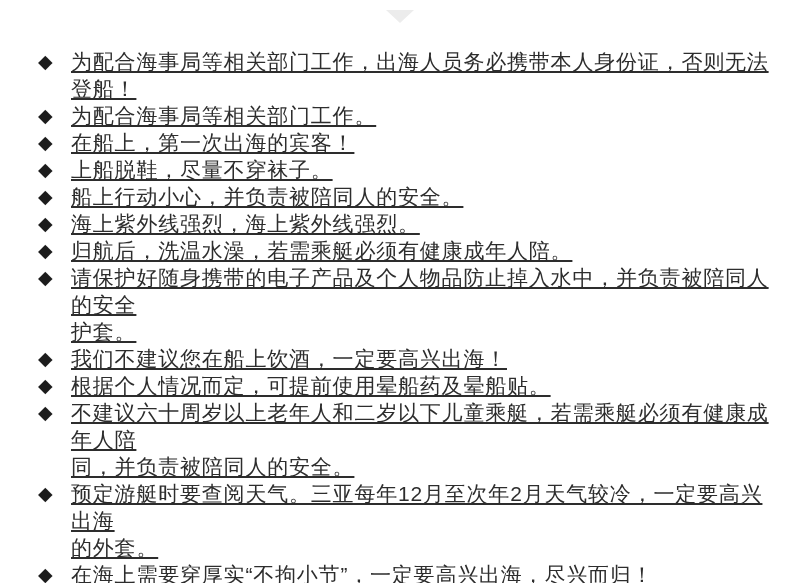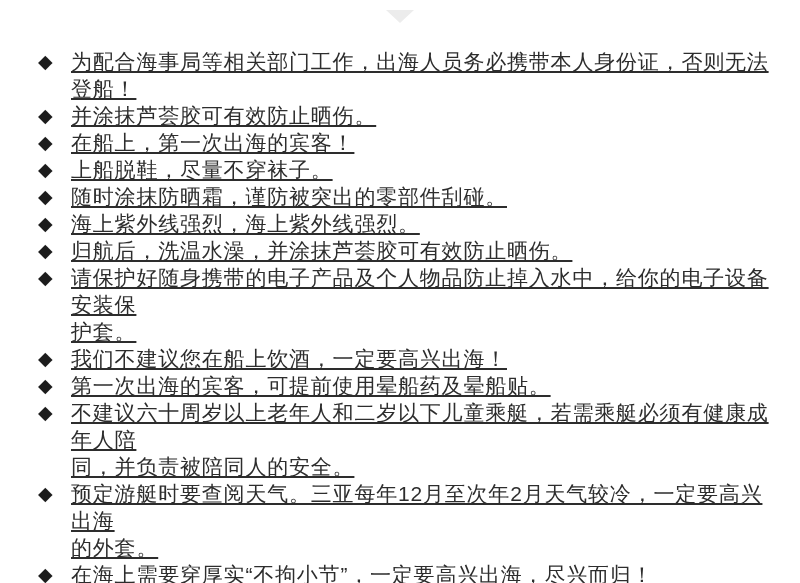--- a/index.html
+++ b/index.html
@@ -100,62 +100,62 @@
 
 
   <div class="notice-list" id="notice-list">
   <div class="notice-item">
     <span class="bullet">◆</span>
     <div class="text">为配合海事局等相关部门工作，出海人员务必携带本人身份证，否则无法登船！</div>
   </div>
 
   <div class="notice-item">
     <span class="bullet">◆</span>
-    <div class="text">并涂抹芦荟胶可有效防止晒伤。</div>
+    <div class="text">为配合海事局等相关部门工作。</div>
   </div>
 
   <div class="notice-item">
     <span class="bullet">◆</span>
     <div class="text">在船上，第一次出海的宾客！</div>
   </div>
 
   <div class="notice-item">
     <span class="bullet">◆</span>
     <div class="text">上船脱鞋，尽量不穿袜子。</div>
   </div>
 
   <div class="notice-item">
     <span class="bullet">◆</span>
-    <div class="text">随时涂抹防晒霜，谨防被突出的零部件刮碰。</div>
+    <div class="text">船上行动小心，并负责被陪同人的安全。</div>
   </div>
 
   <div class="notice-item">
     <span class="bullet">◆</span>
     <div class="text">海上紫外线强烈，海上紫外线强烈。</div>
   </div>
 
   <div class="notice-item">
     <span class="bullet">◆</span>
-    <div class="text">归航后，洗温水澡，并涂抹芦荟胶可有效防止晒伤。</div>
+    <div class="text">归航后，洗温水澡，若需乘艇必须有健康成年人陪。</div>
   </div>
 
   <div class="notice-item">
     <span class="bullet">◆</span>
-    <div class="text">请保护好随身携带的电子产品及个人物品防止掉入水中，给你的电子设备安装保
+    <div class="text">请保护好随身携带的电子产品及个人物品防止掉入水中，并负责被陪同人的安全
 护套。</div>
   </div>
 
   <div class="notice-item">
     <span class="bullet">◆</span>
     <div class="text">我们不建议您在船上饮酒，一定要高兴出海！</div>
   </div>
 
   <div class="notice-item">
     <span class="bullet">◆</span>
-    <div class="text">第一次出海的宾客，可提前使用晕船药及晕船贴。</div>
+    <div class="text">根据个人情况而定，可提前使用晕船药及晕船贴。</div>
   </div>
 
   <div class="notice-item">
     <span class="bullet">◆</span>
     <div class="text">不建议六十周岁以上老年人和二岁以下儿童乘艇，若需乘艇必须有健康成年人陪
 同，并负责被陪同人的安全。</div>
   </div>
 
   <div class="notice-item">
     <span class="bullet">◆</span>

